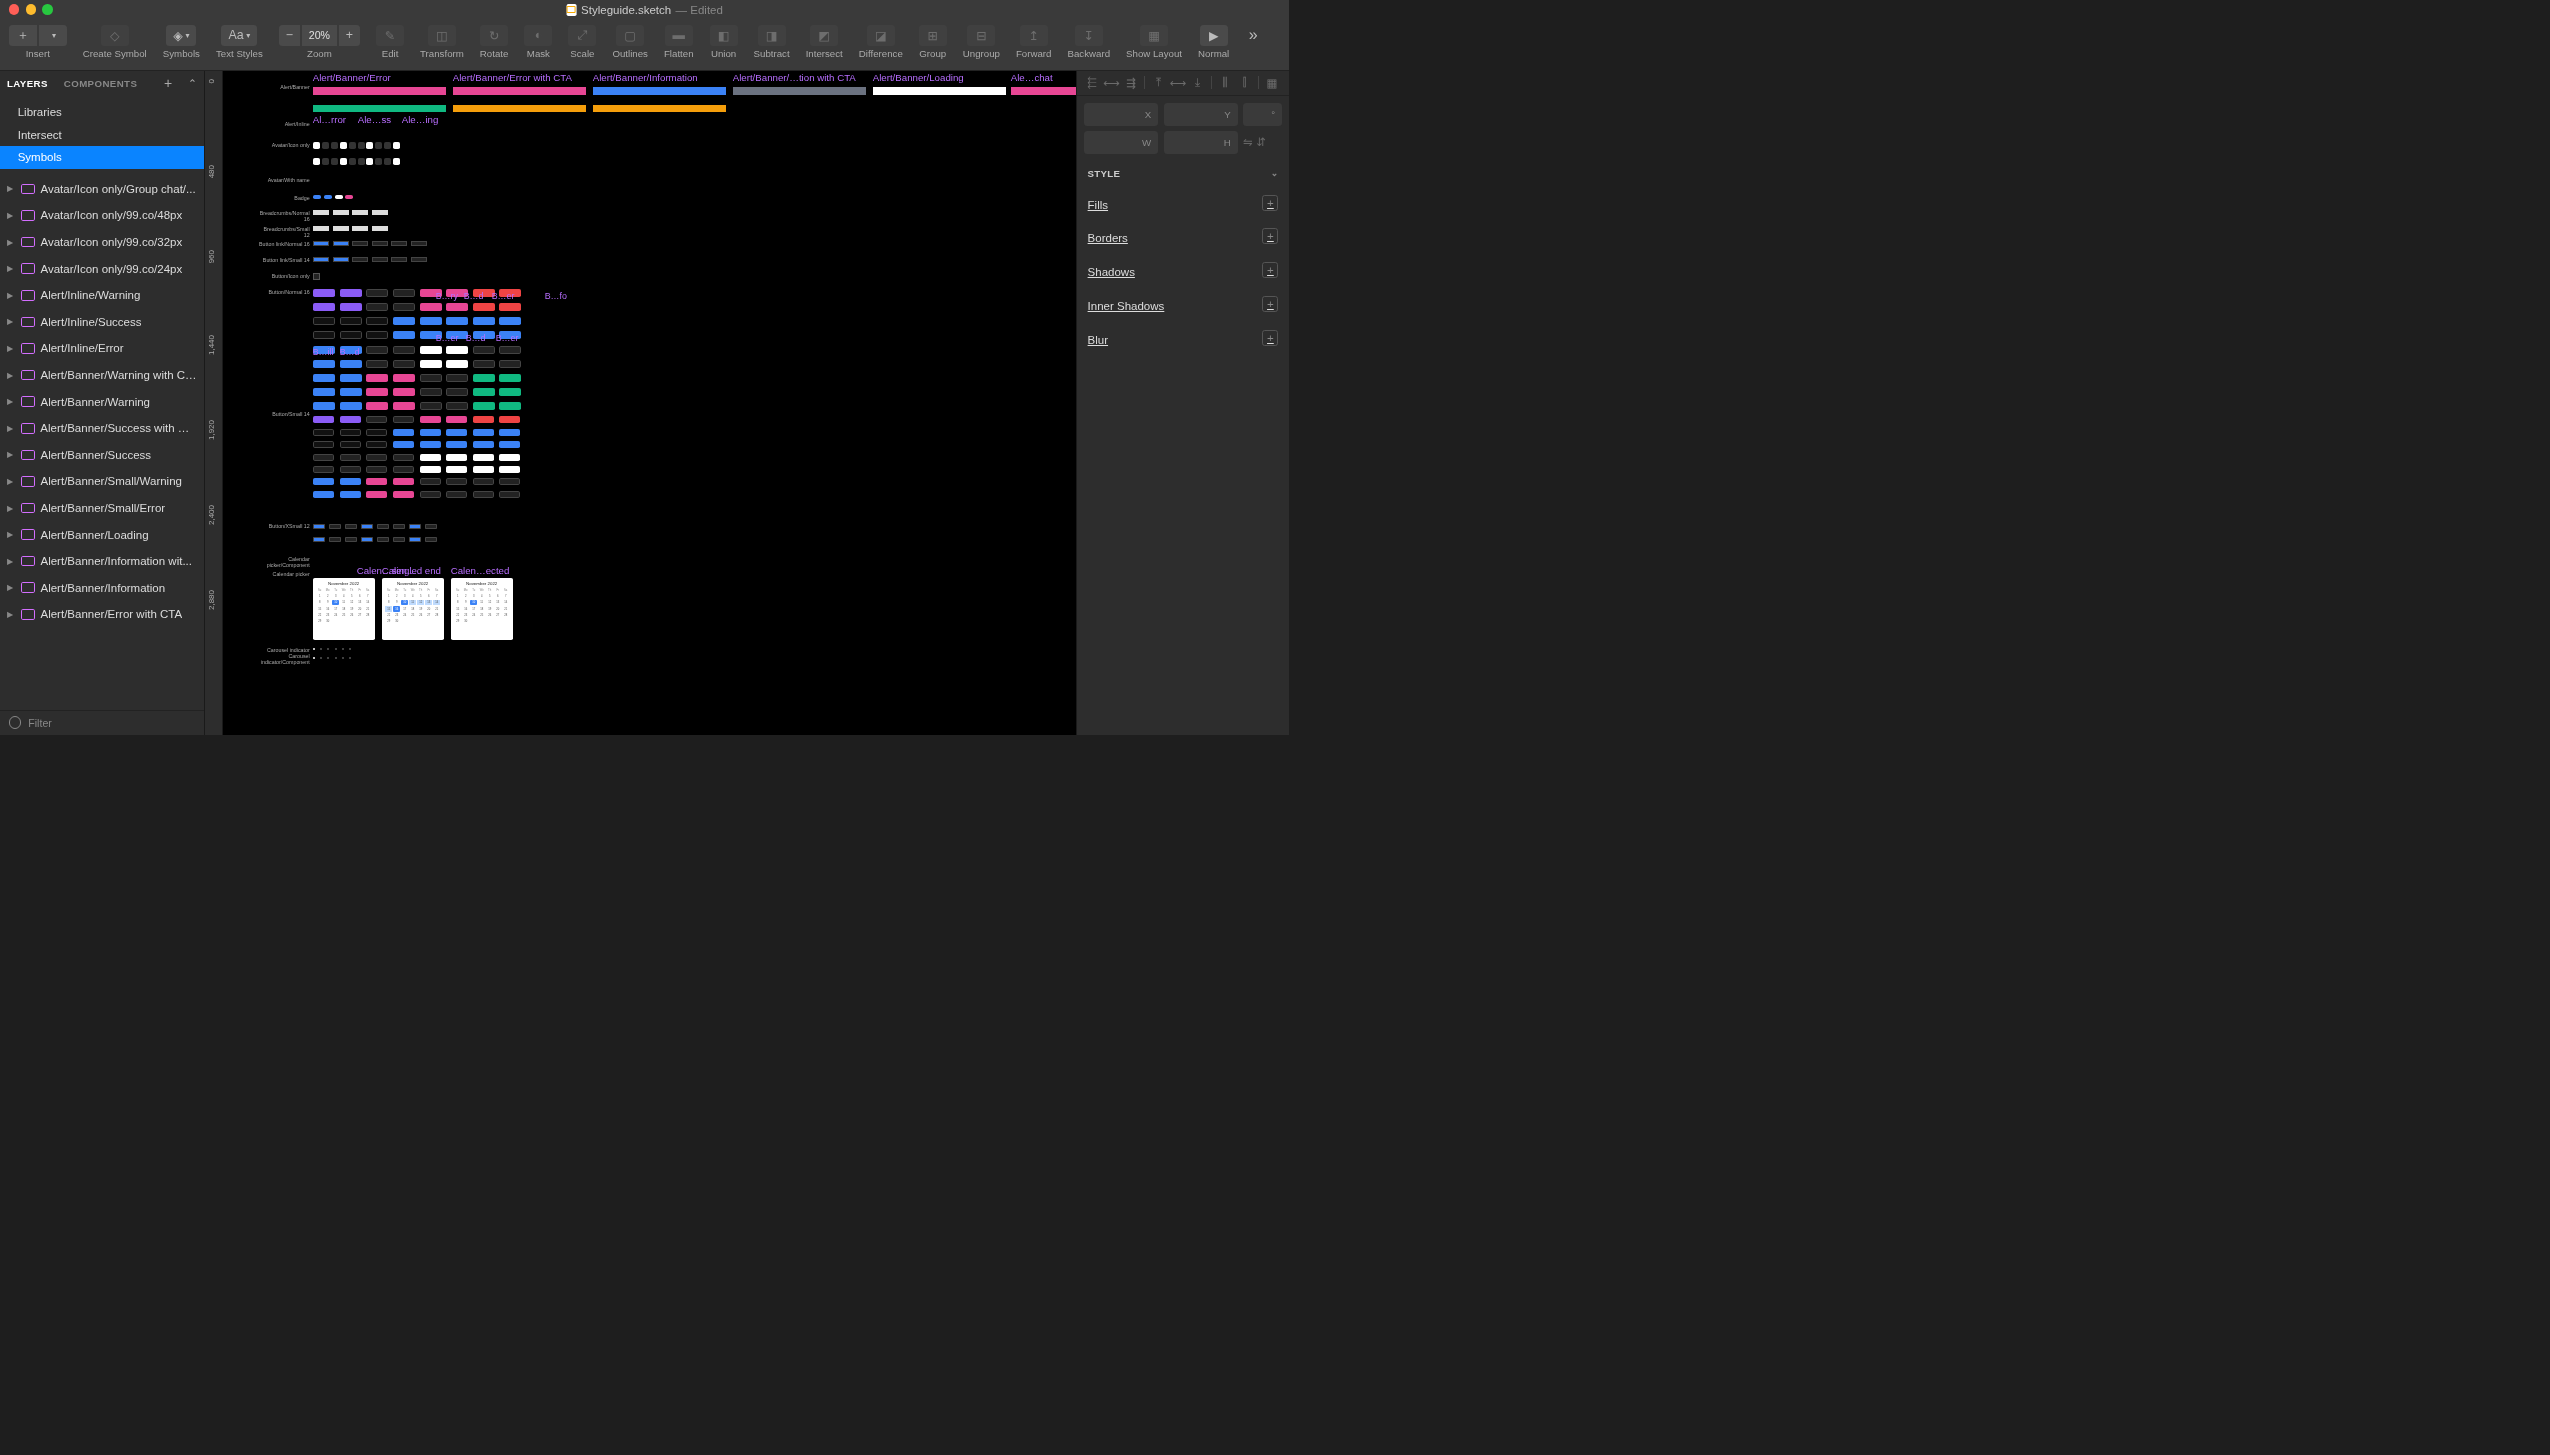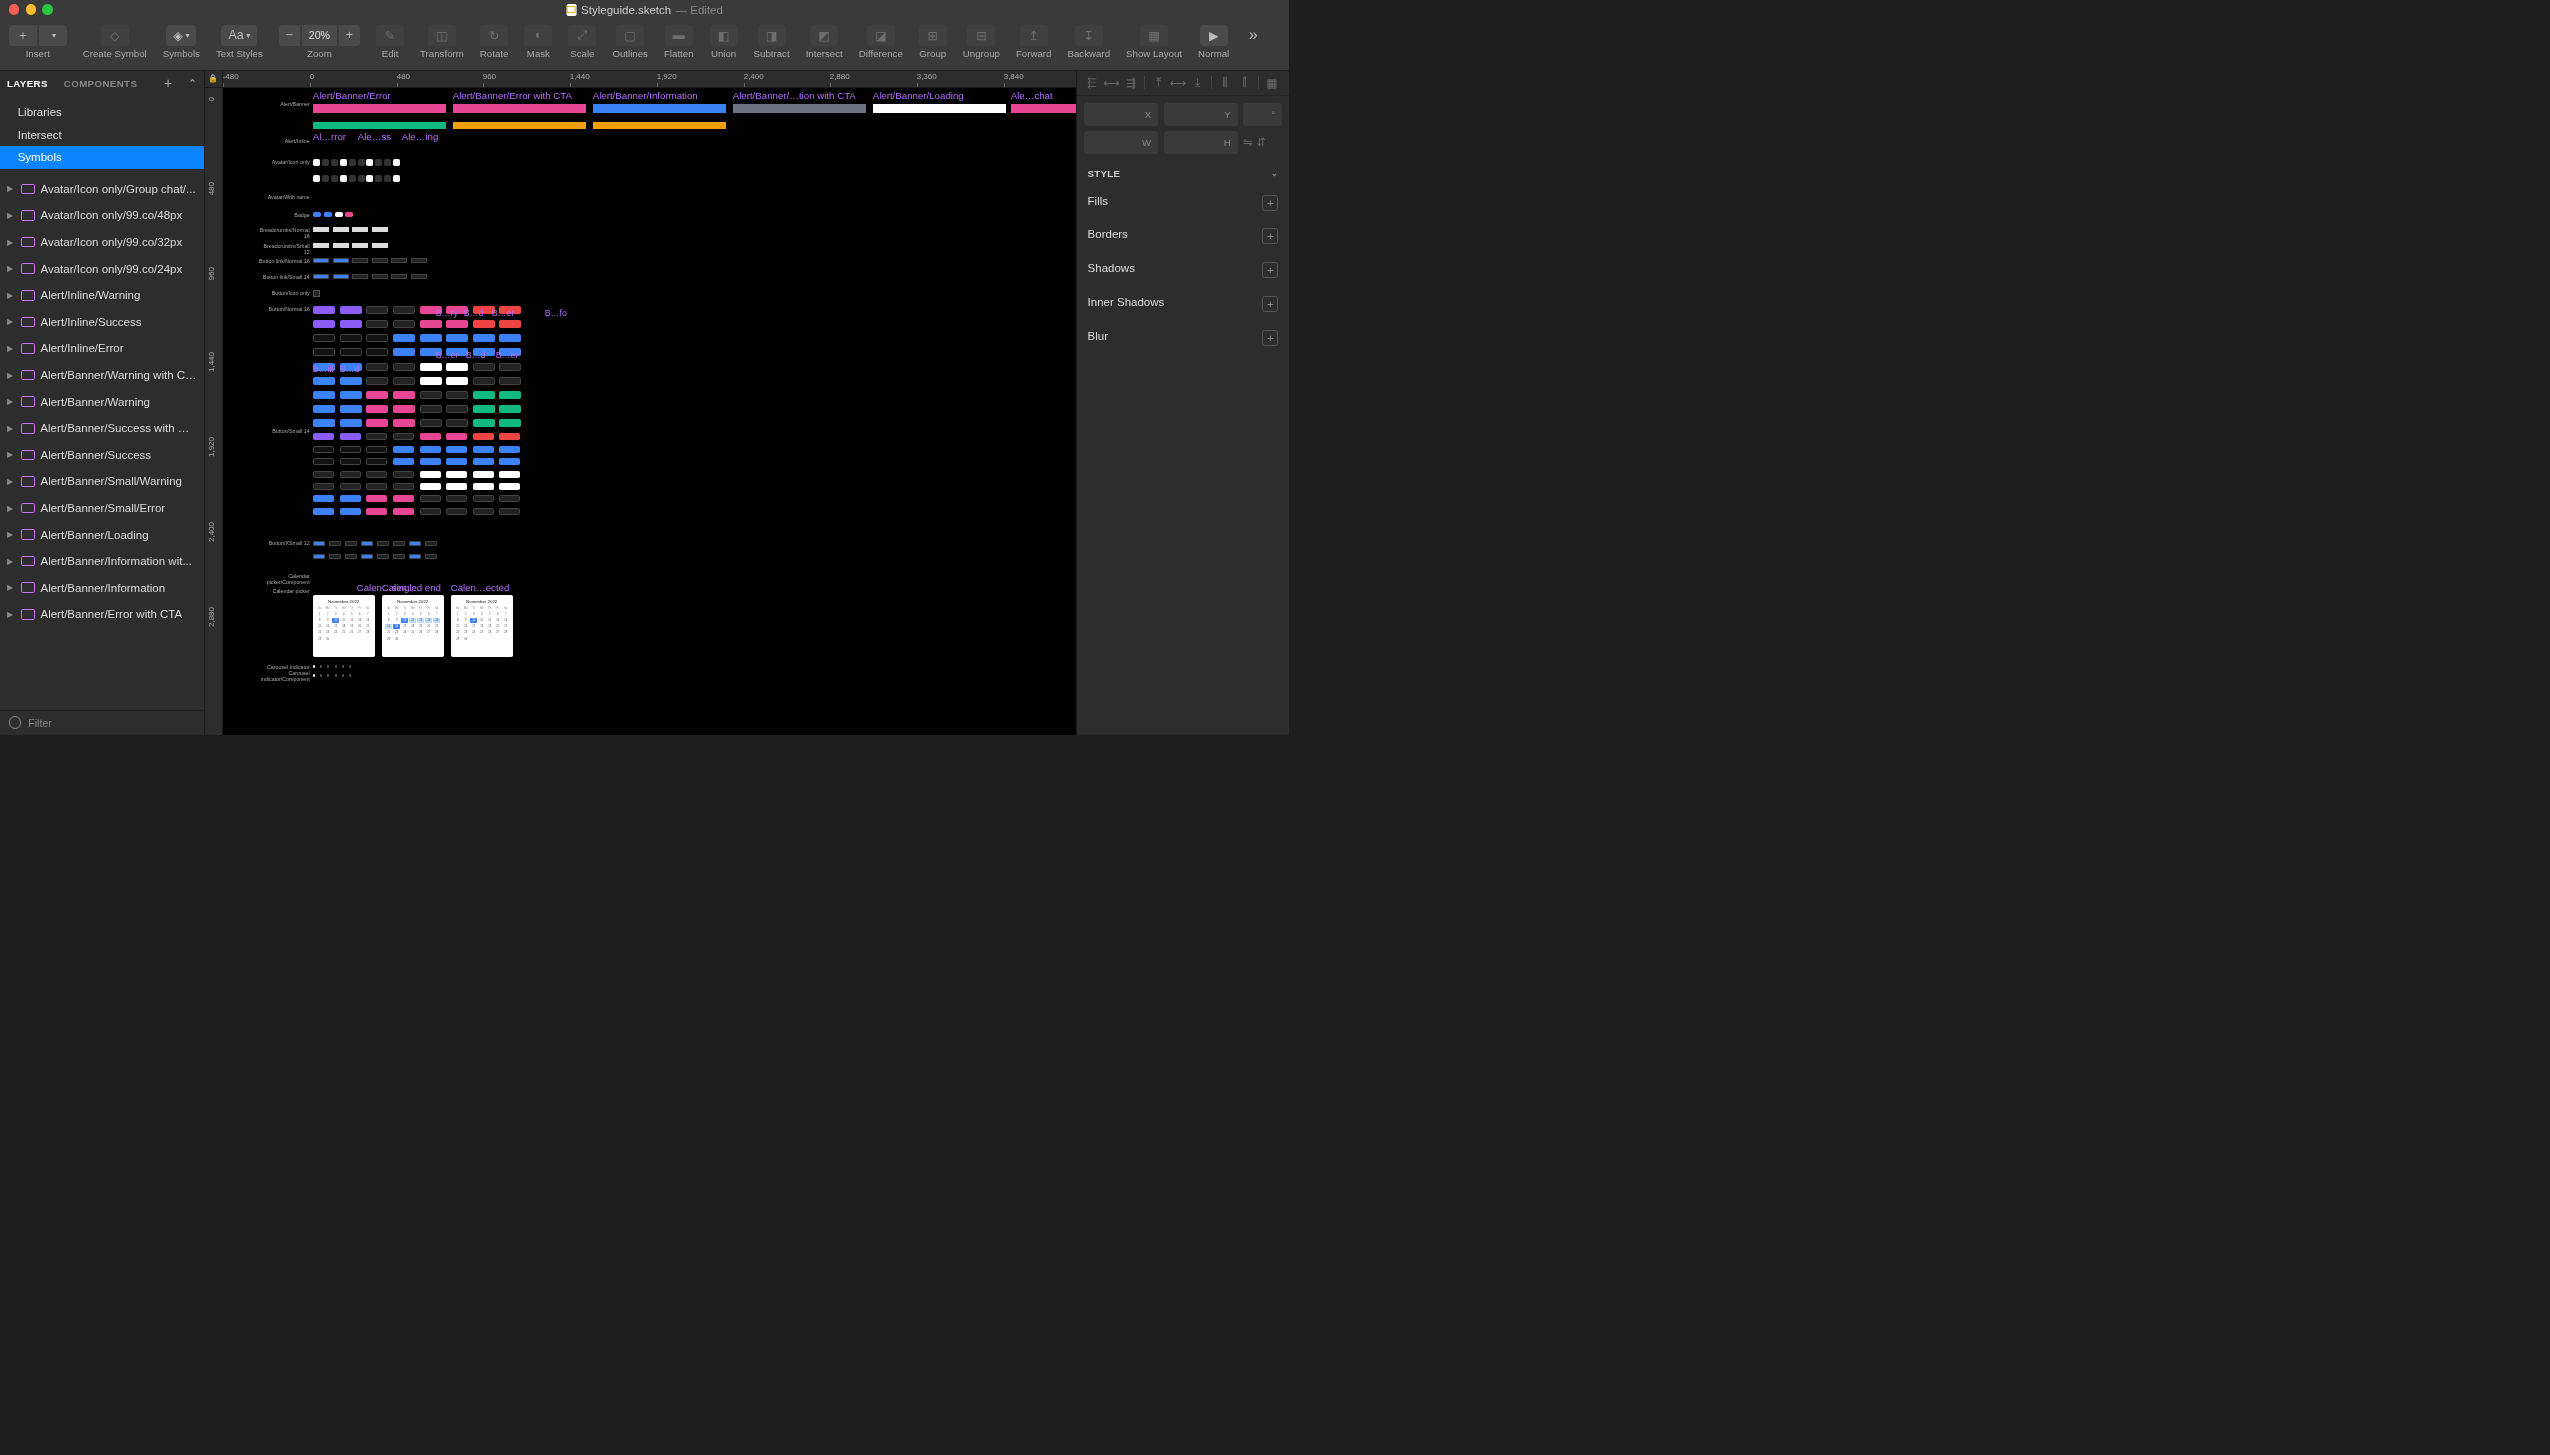--- a/index.html
+++ b/index.html
@@ -75,21 +75,21 @@
 
 .rightbar { width:213px; background:#2d2d2d; display:flex; flex-direction:column; border-left:0.9px solid #1a1a1a;}
 .align-row{height:25px; border-bottom:0.9px solid #222; display:flex; align-items:center; padding:0 7px; gap:3.5px;}
 .align-row .abtn{width:16px;height:14px;opacity:0.35; display:flex;align-items:center;justify-content:center;}
 .align-row .sep{width:0.9px;height:12.4px;background:#444;margin:0 1.8px;}
 .geom{display:grid; grid-template-columns:1fr 1fr 39px; gap:5.3px; padding:7px;}
 .geom .fld{height:23px;background:#3a3a3a;border-radius:3.5px;display:flex;align-items:center;justify-content:flex-end;padding:0 7px;font-size:9.7px;color:#888;}
 .geom .iconbtn{height:23px;background:transparent;display:flex;align-items:center;justify-content:center;color:#666;}
 .section-head{display:flex;align-items:center;justify-content:space-between;padding:7px 10.6px;font-size:9.7px;font-weight:600;color:#ccc;letter-spacing:0.3px;}
 .section-head .chev2{color:#888;font-size:8.9px;}
-.style-row{display:flex;align-items:flex-start;justify-content:space-between;padding:8.9px 10.6px;font-size:11.5px;color:#ddd;}
+.style-row{display:flex;align-items:flex-end;justify-content:space-between;padding:8.9px 10.6px;font-size:11.5px;color:#ddd;text-decoration:underline;}
 .style-row .plusbtn{width:16px;height:16px;border:0.9px solid #555;border-radius:2.7px;display:flex;align-items:center;justify-content:center;font-size:11.5px;color:#888;}
 </style>
 </head>
 <body>
 
 <div class="titlebar">
   <div class="traffic">
     <span class="close"></span>
     <span class="min"></span>
     <span class="max"></span>
@@ -351,32 +351,20 @@
     <div class="filterbar">
       <span class="gear"></span>
       <span>Filter</span>
     </div>
   </div>
 
   <div class="canvas-wrap">
     <div style="position:absolute;top:0;left:0;width:17.7px;height:17.7px;background:#2d2d2d;border-right:0.9px solid #1a1a1a;border-bottom:0.9px solid #1a1a1a;display:flex;align-items:center;justify-content:center;">
       <span style="font-size:8px;color:#888;">🔒</span>
     </div>
-    <div class="ruler-h" id="rulerh">
-        <div class="tick" style="left: 0px;">-480</div>
-        <div class="tick" style="left: 87px;">0</div>
-        <div class="tick" style="left: 174px;">480</div>
-        <div class="tick" style="left: 260px;">960</div>
-        <div class="tick" style="left: 347px;">1,440</div>
-        <div class="tick" style="left: 434px;">1,920</div>
-        <div class="tick" style="left: 521px;">2,400</div>
-        <div class="tick" style="left: 607px;">2,880</div>
-        <div class="tick" style="left: 694px;">3,360</div>
-        <div class="tick" style="left: 781px;">3,840</div>
-      </div>
     <div class="canvas-body">
       <div class="ruler-v" id="rulerv">
           <div class="tick" style="top: 8.9px;">0</div>
           <div class="tick" style="top: 94px;">480</div>
           <div class="tick" style="top: 179px;">960</div>
           <div class="tick" style="top: 264px;">1,440</div>
           <div class="tick" style="top: 349px;">1,920</div>
           <div class="tick" style="top: 434px;">2,400</div>
           <div class="tick" style="top: 519px;">2,880</div>
         </div>

